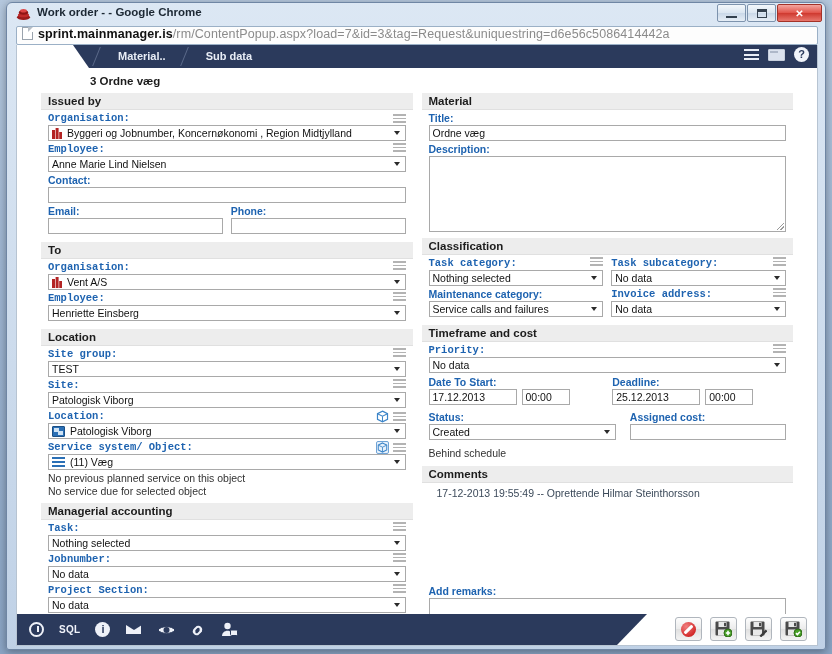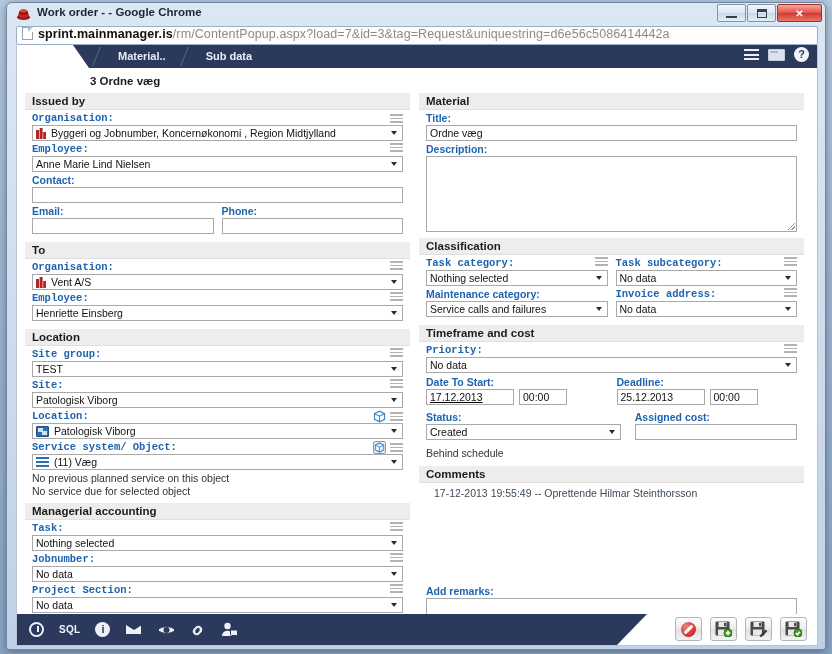--- a/index.html
+++ b/index.html
@@ -140,21 +140,21 @@
     color:#2b3a5c;font-size:11px;font-weight:bold;line-height:15px;text-align:center;cursor:pointer;
   }
 
   
   .page-title {
     font-size: 11.5px; font-weight: bold; color:#1b1b1b;
     padding: 7px 0 6px 73px;
   }
 
   
-  .body-cols { display:flex; padding: 0 8px; gap: 9px; }
+  .body-cols { display:flex; padding: 0 24px; gap: 9px; }
   .col { width: 385px; }
 
   .section-head {
     background: #ededed;
     font-size: 11.5px; font-weight: bold; color: #1c1c1c;
     padding: 2px 0 2px 7px;
     margin-bottom: 2px;
     border-bottom: 1px solid #e0e0e0;
   }
   .sec-body { padding: 0 7px 6px 7px; }
@@ -635,21 +635,21 @@
             </div>
             <div class="ctrl combo">
               <div class="inp">No data</div>
               <div class="inline-arrow"></div>
             </div>
 
             <div class="two-up" style="gap:10px;margin-top:3px;">
               <div>
                 <div class="fld-label">Date To Start:</div>
                 <div style="display:flex;gap:5px;">
-                  <div class="ctrl" style="width:88px;text-decoration:underline;">
+                  <div class="ctrl" style="width:88px;">
                     <div class="inp">17.12.2013</div>
                   </div>
                   <div class="ctrl" style="width:48px;">
                     <div class="inp">00:00</div>
                   </div>
                 </div>
               </div>
               <div>
                 <div class="fld-label">Deadline:</div>
                 <div style="display:flex;gap:5px;">

